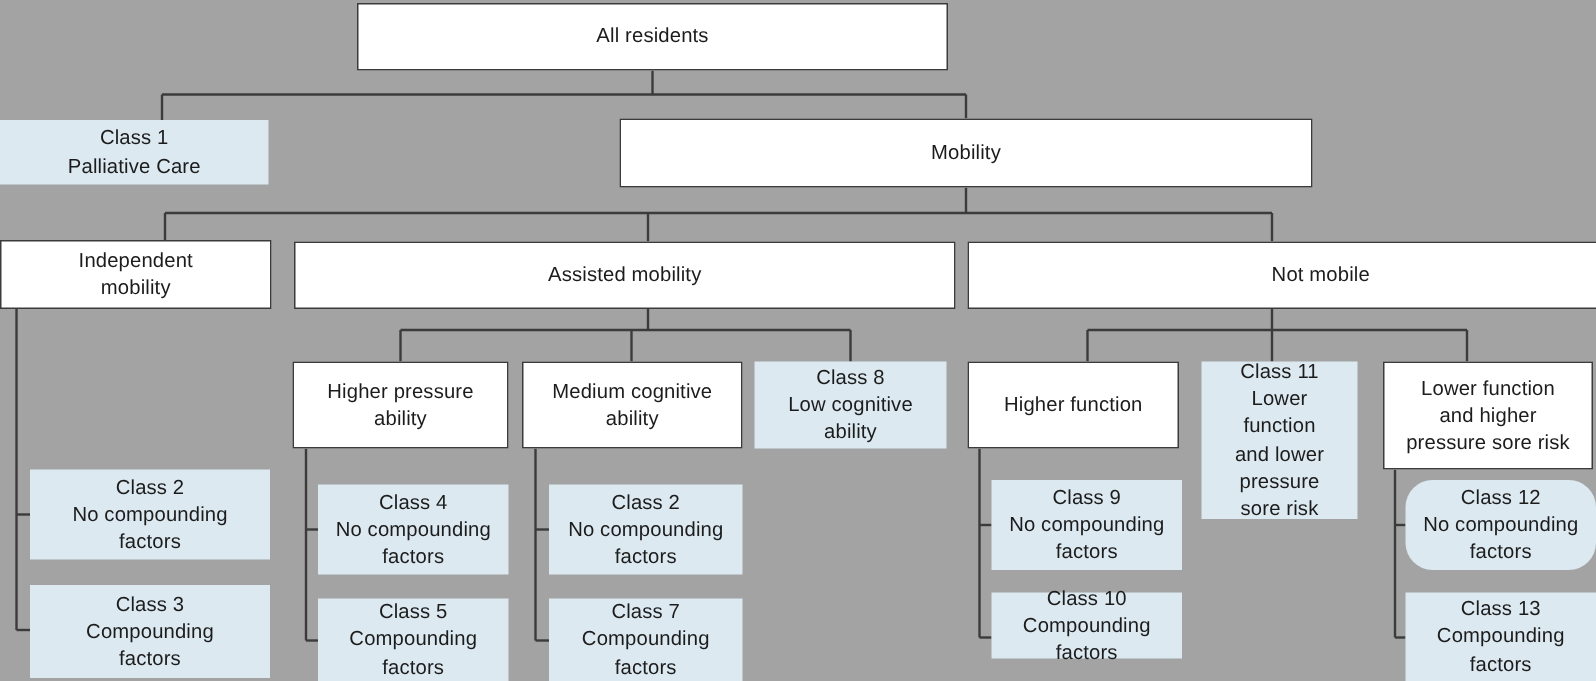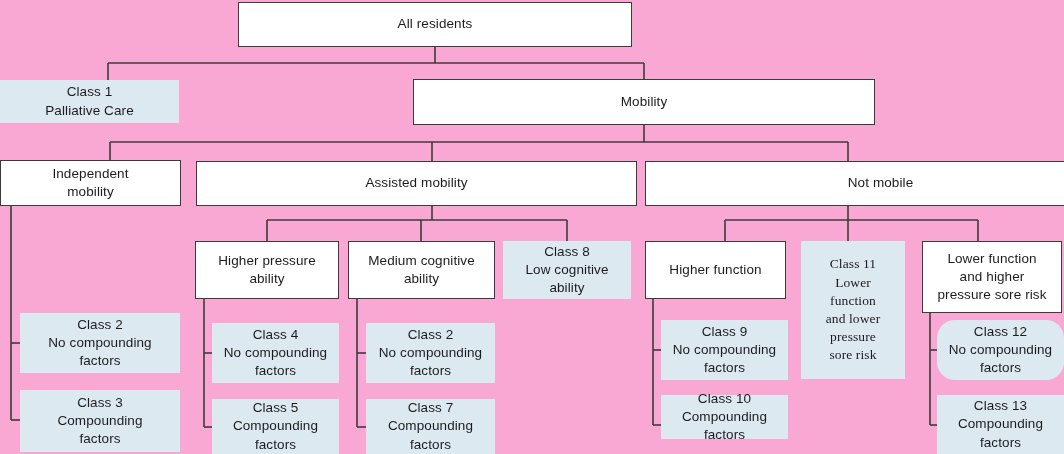--- a/index.html
+++ b/index.html
@@ -4,21 +4,21 @@
 <style>
   html, body {
     margin: 0;
     padding: 0;
     background: #ffffff;
   }
   #canvas {
     position: relative;
     width: 1064px;
     height: 454px;
-    background: #f9a8d4;
+    background: #a3a3a3;
     font-family: "Liberation Sans", sans-serif;
     overflow: hidden;
   }
   #connectors {
     position: absolute;
     left: 0;
     top: 0;
     width: 1064px;
     height: 454px;
     pointer-events: none;
@@ -96,21 +96,21 @@
     <div class="node outlined" style="left: 196px; top: 161px; width: 441px; height: 45px;">Assisted mobility</div>
     <div class="node outlined" style="left: 645px; top: 161px; width: 471px; height: 45px;">Not mobile</div>
     <div class="node outlined" style="left: 195px; top: 241px; width: 144px; height: 58px;">Higher pressure
 ability</div>
     <div class="node outlined" style="left: 348px; top: 241px; width: 147px; height: 58px;">Medium cognitive
 ability</div>
     <div class="node filled" style="left: 503px; top: 241px; width: 128px; height: 58px;">Class 8
 Low cognitive
 ability</div>
     <div class="node outlined" style="left: 645px; top: 241px; width: 141px; height: 58px;">Higher function</div>
-    <div class="node filled" style="left: 801px; top: 241px; width: 104px; height: 138px; font-family: Liberation Serif, serif;">Class 11
+    <div class="node filled" style="left: 801px; top: 241px; width: 104px; height: 105px;">Class 11
 Lower
 function
 and lower
 pressure
 sore risk</div>
     <div class="node outlined" style="left: 922px; top: 241px; width: 140px; height: 72px;">Lower function
 and higher
 pressure sore risk</div>
     <div class="node filled" style="left: 20px; top: 313px; width: 160px; height: 60px;">Class 2
 No compounding

